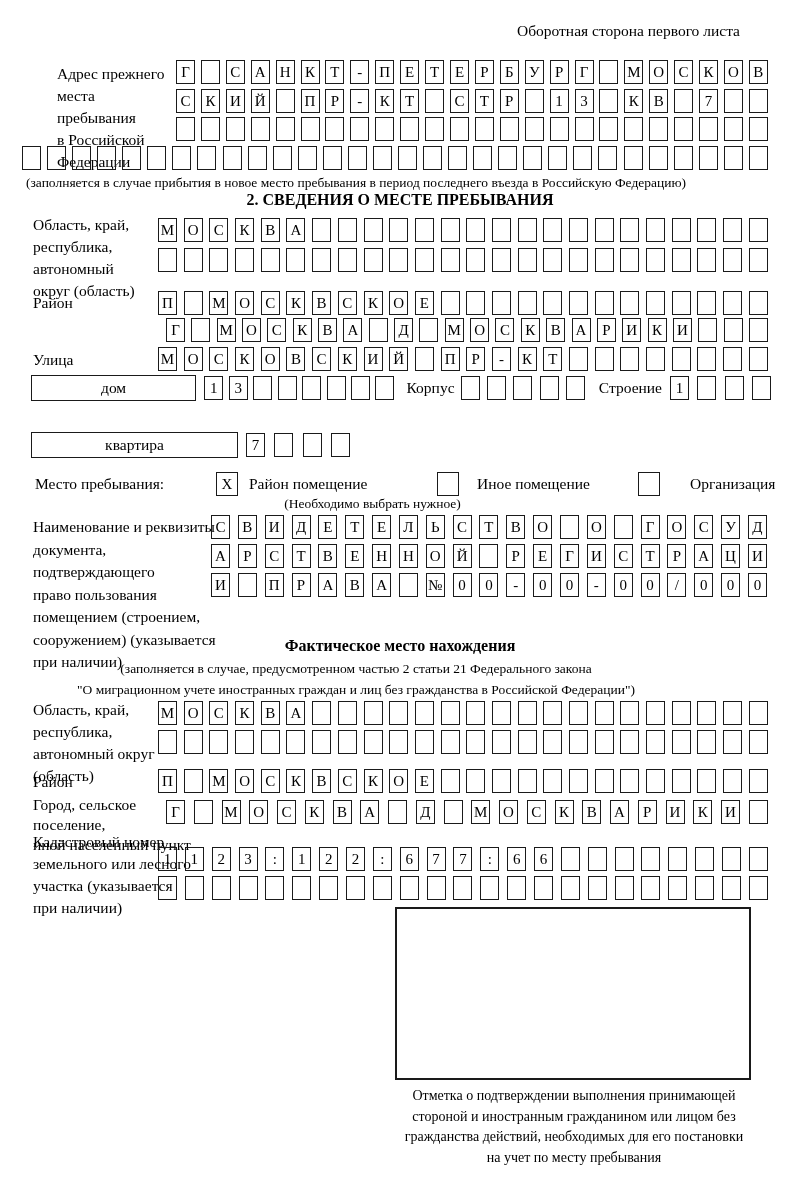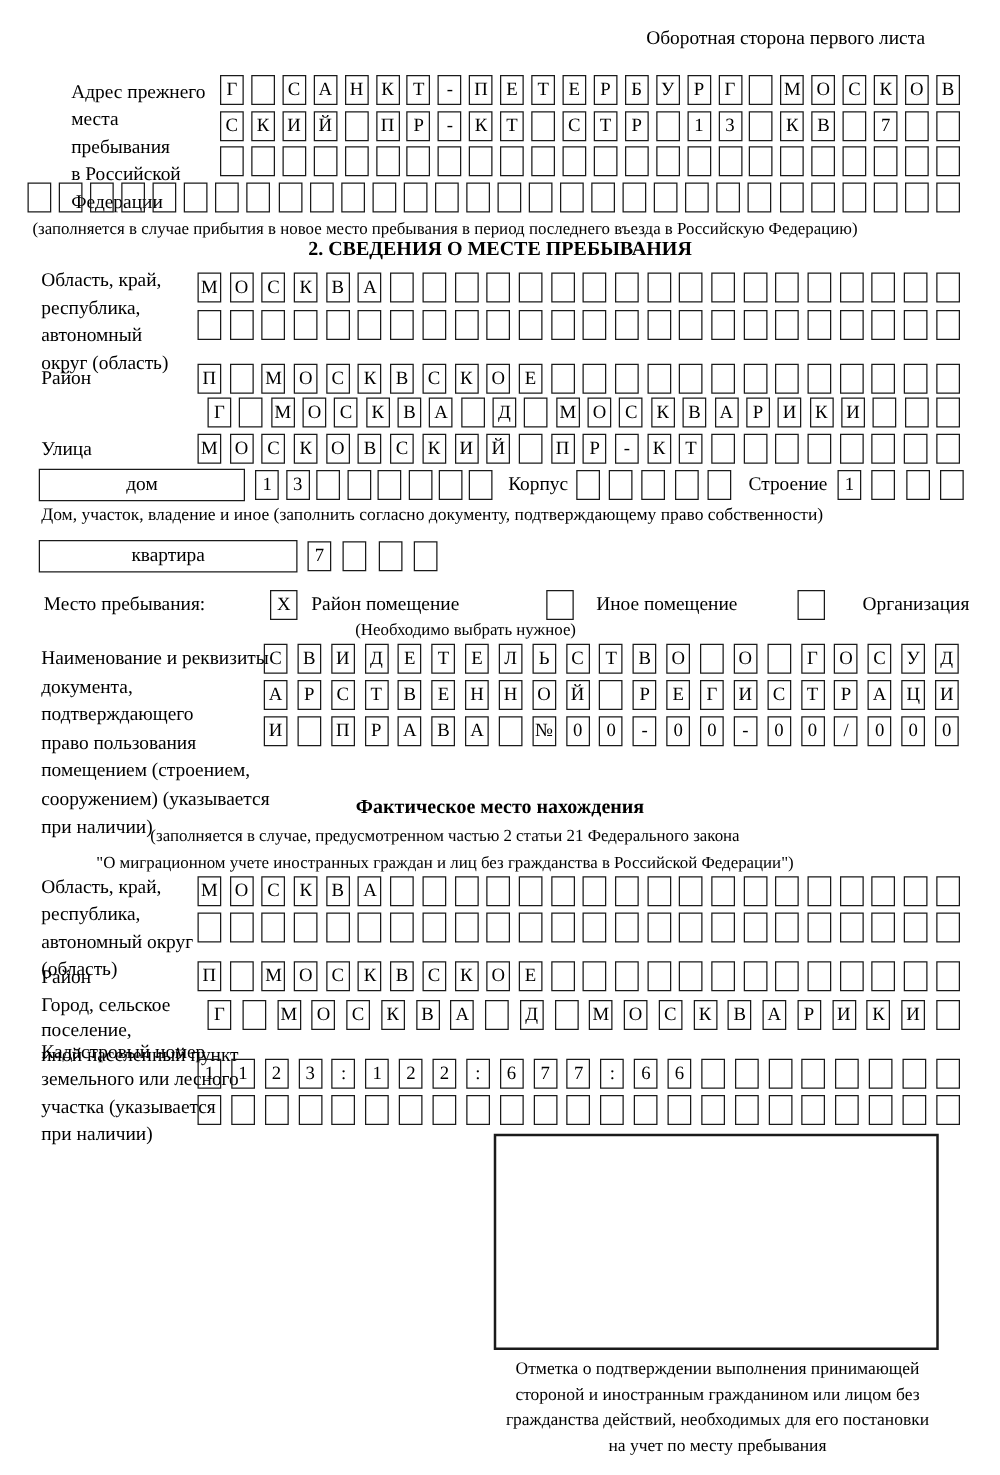--- a/index.html
+++ b/index.html
@@ -320,21 +320,20 @@
         <span class="cell"></span>
       </div>
     <div class="lbl" style="margin-left:14px;">Строение</div>
     <div class="cells" style="width:104px; margin-left:8px;">
         <span class="cell">1</span>
         <span class="cell"></span>
         <span class="cell"></span>
         <span class="cell"></span>
       </div>
   </div>
-  <div class="abs caption" style="top:405px; left:33px;">Дом, участок, владение и иное (заполнить согласно документу, подтверждающему право собственности)</div>
 
   <div class="abs hrow" style="top:432px; left:31px;">
     <div class="fieldbox" style="width:207px;">
       <span>квартира</span>
     </div>
     <div class="cells" style="width:104px; margin-left:8px;">
         <span class="cell">7</span>
         <span class="cell"></span>
         <span class="cell"></span>
         <span class="cell"></span>

